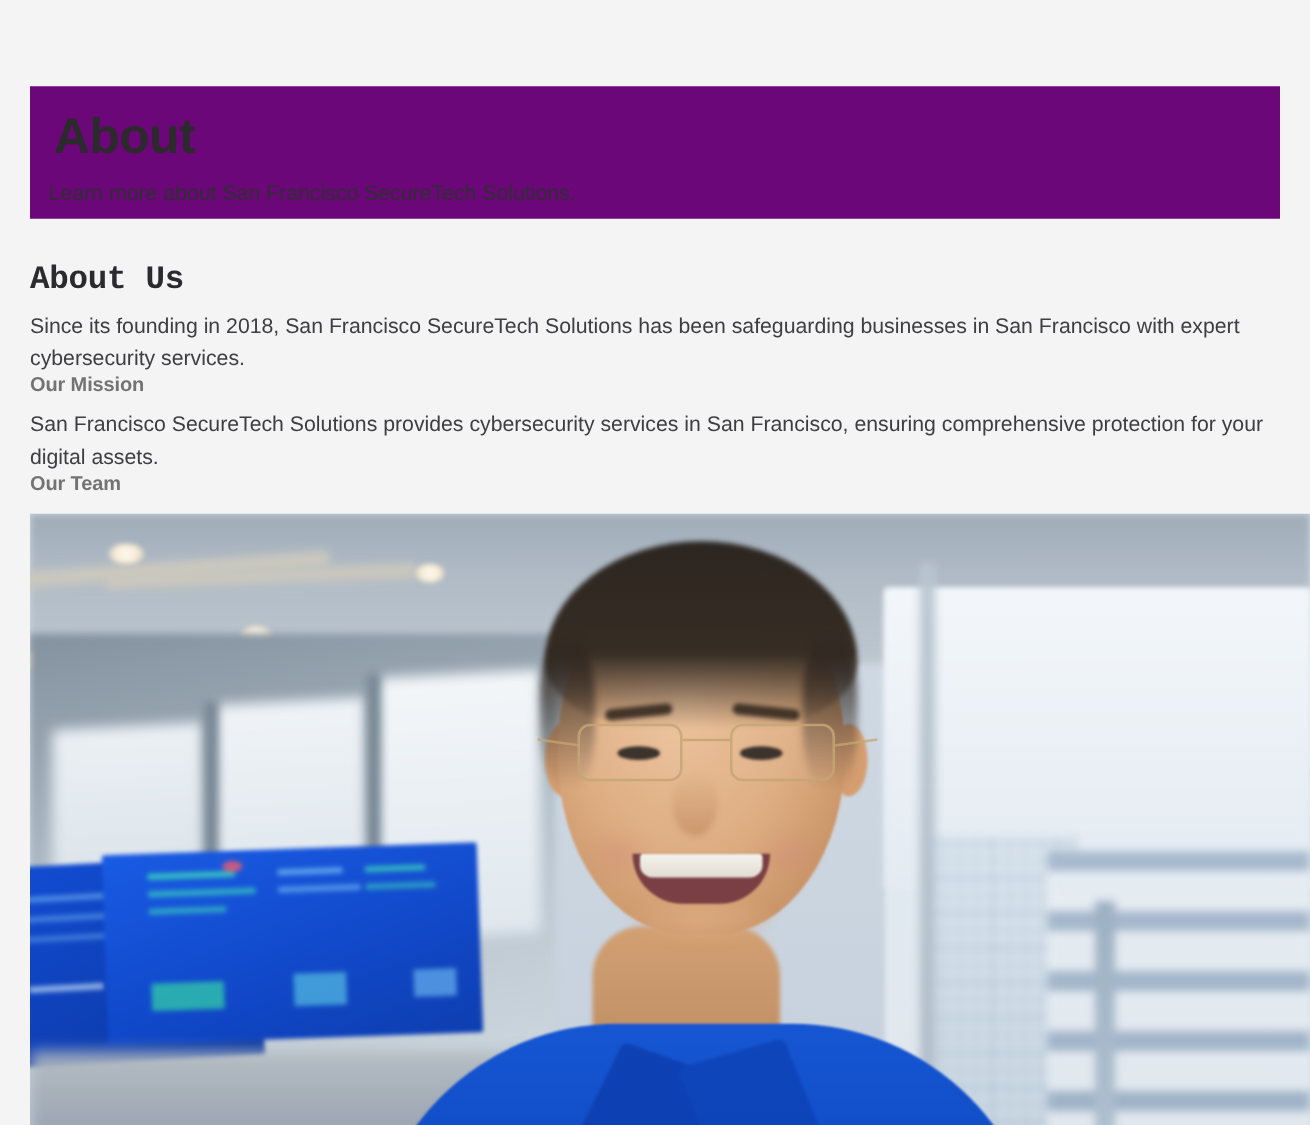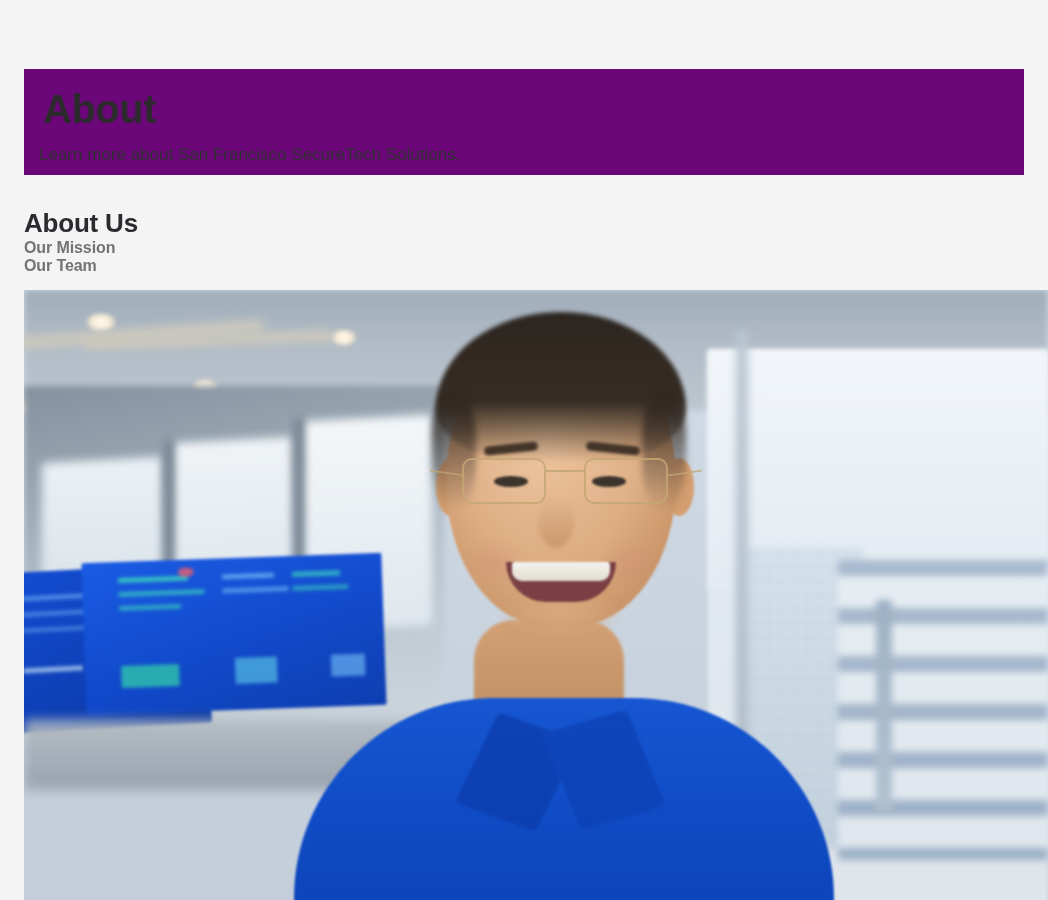--- a/index.html
+++ b/index.html
@@ -51,20 +51,21 @@
     width:1000px;
     padding-top:34px;
   }
 
   h2.section-title {
     font-size:26px;
     font-weight:700;
     color:#2b2b2f;
     letter-spacing:-0.2px;
     line-height:1.15;
+    font-family:Liberation Mono, monospace;
   }
   h3.section-title {
     font-size:16px;
     font-weight:700;
     color:#737373;
     letter-spacing:-0.1px;
     line-height:1.15;
   }
   p.body-text {
     font-size:17px;
@@ -315,22 +316,24 @@
   <header class="hero">
     <div class="hero-inner">
       <h1 class="hero-title">About</h1>
       <p class="hero-sub">Learn more about San Francisco SecureTech Solutions.</p>
     </div>
   </header>
 
   <main class="content">
 
     <h2 class="section-title">About Us</h2>
+    <p class="body-text">Since its founding in 2018, San Francisco SecureTech Solutions has been safeguarding businesses in San Francisco with expert cybersecurity services.</p>
 
     <h3 class="section-title">Our Mission</h3>
+    <p class="body-text">San Francisco SecureTech Solutions provides cybersecurity services in San Francisco, ensuring comprehensive protection for your digital assets.</p>
 
     <h3 class="section-title">Our Team</h3>
 
     <figure class="team-photo-wrap">
       <div class="team-photo" role="img" aria-label="Smiling team member in a blue polo shirt standing in an office with security monitors and a San Francisco skyline view">
 
         <div class="ph-ceiling"></div>
         <div class="ph-ceilbar b1"></div>
         <div class="ph-ceilbar b2"></div>
         <div class="ph-light l1"></div>

